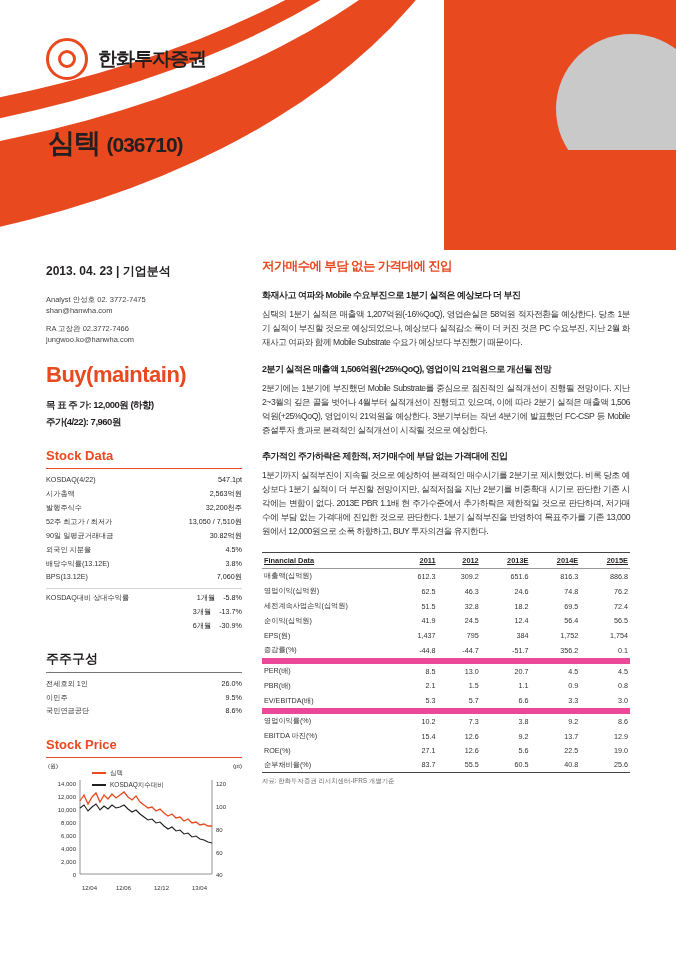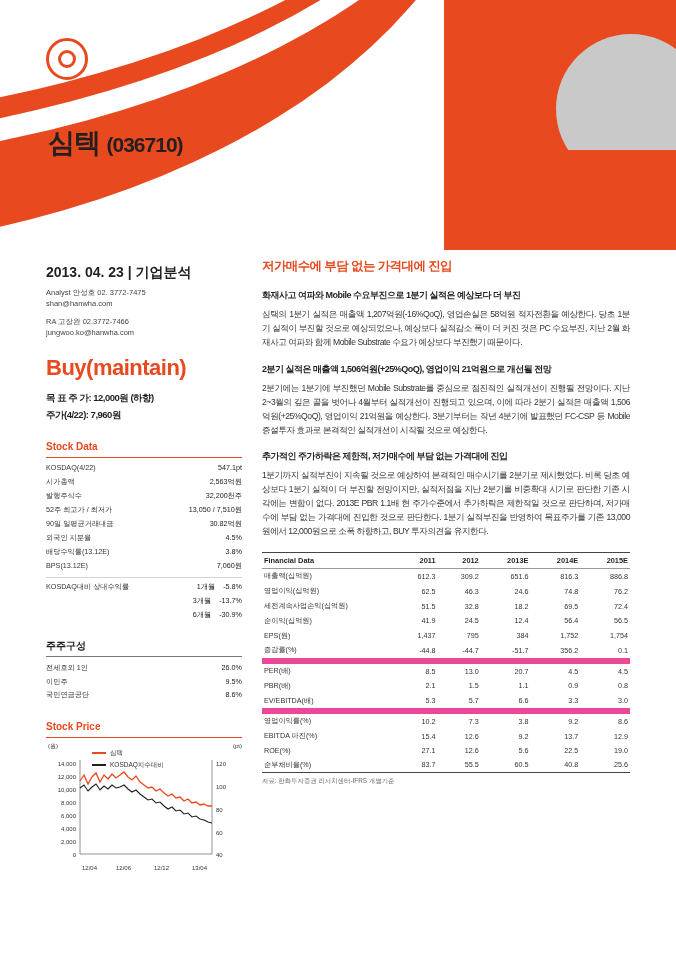--- a/index.html
+++ b/index.html
@@ -62,31 +62,31 @@
     position:absolute;left:48px;top:125px;z-index:9;
     font-size:27px;font-weight:bold;color:#231f20;letter-spacing:-1px;
   }
   .doc-title .code{font-size:21px;font-weight:bold;}
 
   
   .left{
     position:absolute;left:46px;top:262px;width:196px;
     font-size:8px;line-height:1.5;color:#333;
   }
-  .meta-date{font-size:14px;font-weight:bold;color:#231f20;margin-bottom:4px;}
+  .meta-date{font-size:12px;font-weight:bold;color:#231f20;margin-bottom:14px;}
   .meta-line{font-size:7.5px;color:#444;}
   .meta-gap{height:6px;}
   .rating{
     margin-top:13px;font-size:22px;font-weight:bold;color:#e8491f;letter-spacing:-0.5px;
   }
   .target{margin-top:7px;font-size:9.5px;font-weight:bold;color:#231f20;letter-spacing:-0.5px;}
   .price{margin-top:3px;font-size:9.5px;font-weight:bold;color:#231f20;letter-spacing:-0.5px;}
 
   .sec-title{
-    margin-top:16px;font-size:10px;font-weight:bold;color:#e8491f;
+    margin-top:16px;font-size:13px;font-weight:bold;color:#e8491f;
     padding-bottom:3px;
   }
   .sec-rule{border-top:1px solid #e8491f;margin-bottom:4px;}
   table.kv{width:100%;border-collapse:collapse;font-size:7.2px;}
   table.kv td{padding:1.6px 0;color:#333;}
   table.kv td.v{text-align:right;color:#222;}
   .rowline{border-top:1px solid #d5d5d5;}
   .spacer-row td{padding-top:5px;}
 
   
@@ -100,21 +100,21 @@
   
   .right{position:absolute;left:262px;top:258px;width:368px;}
   .r-title{font-size:12.5px;font-weight:bold;color:#e8491f;letter-spacing:-0.6px;margin-bottom:14px;}
   .r-sub{font-size:9px;font-weight:bold;color:#231f20;letter-spacing:-0.5px;margin:0 0 6px 0;}
   .r-body{font-size:8.6px;line-height:1.62;color:#333;text-align:justify;letter-spacing:-0.45px;margin-bottom:13px;}
 
   
   .fin{margin-top:8px;width:368px;}
   table.fin-t{width:100%;border-collapse:collapse;font-size:7.2px;}
   table.fin-t th{
-    font-size:7.4px;font-weight:bold;text-align:right;padding:3px 2px;color:#231f20;
+    font-size:7.4px;font-weight:bold;text-align:right;padding:3px 2px;color:#231f20;text-decoration:underline;
   }
   table.fin-t th.l{text-align:left;}
   table.fin-t td{padding:2.4px 2px;text-align:right;color:#333;}
   table.fin-t td.l{text-align:left;color:#333;}
   .fin-top{border-top:1.4px solid #444;}
   .fin-mid{border-top:1px solid #999;}
   .fin-bot{border-bottom:1.4px solid #444;}
   .grp{border-top:6px solid #ec4899;}
   .src{font-size:6.4px;color:#666;margin-top:4px;}
 </style>
@@ -127,20 +127,21 @@
   <div class="grey-circle2"></div>
   <div class="orange-right-tail"></div>
   <div class="orange-arc-big"></div>
   <div class="white-band"></div>
   <div class="orange-thin"></div>
   <div class="white-thin2"></div>
 </div>
 
 <div class="logo-wrap">
   <div class="logo-mark"></div>
+  <div class="logo-text">한화투자증권</div>
 </div>
 
 <div class="doc-title">
   <span>심텍</span>
   <span class="code">(036710)</span>
 </div>
 
 <div class="left">
   <div class="meta-date">2013. 04. 23 | 기업분석</div>
   <div class="meta-line">Analyst 안성호 02. 3772-7475</div>

